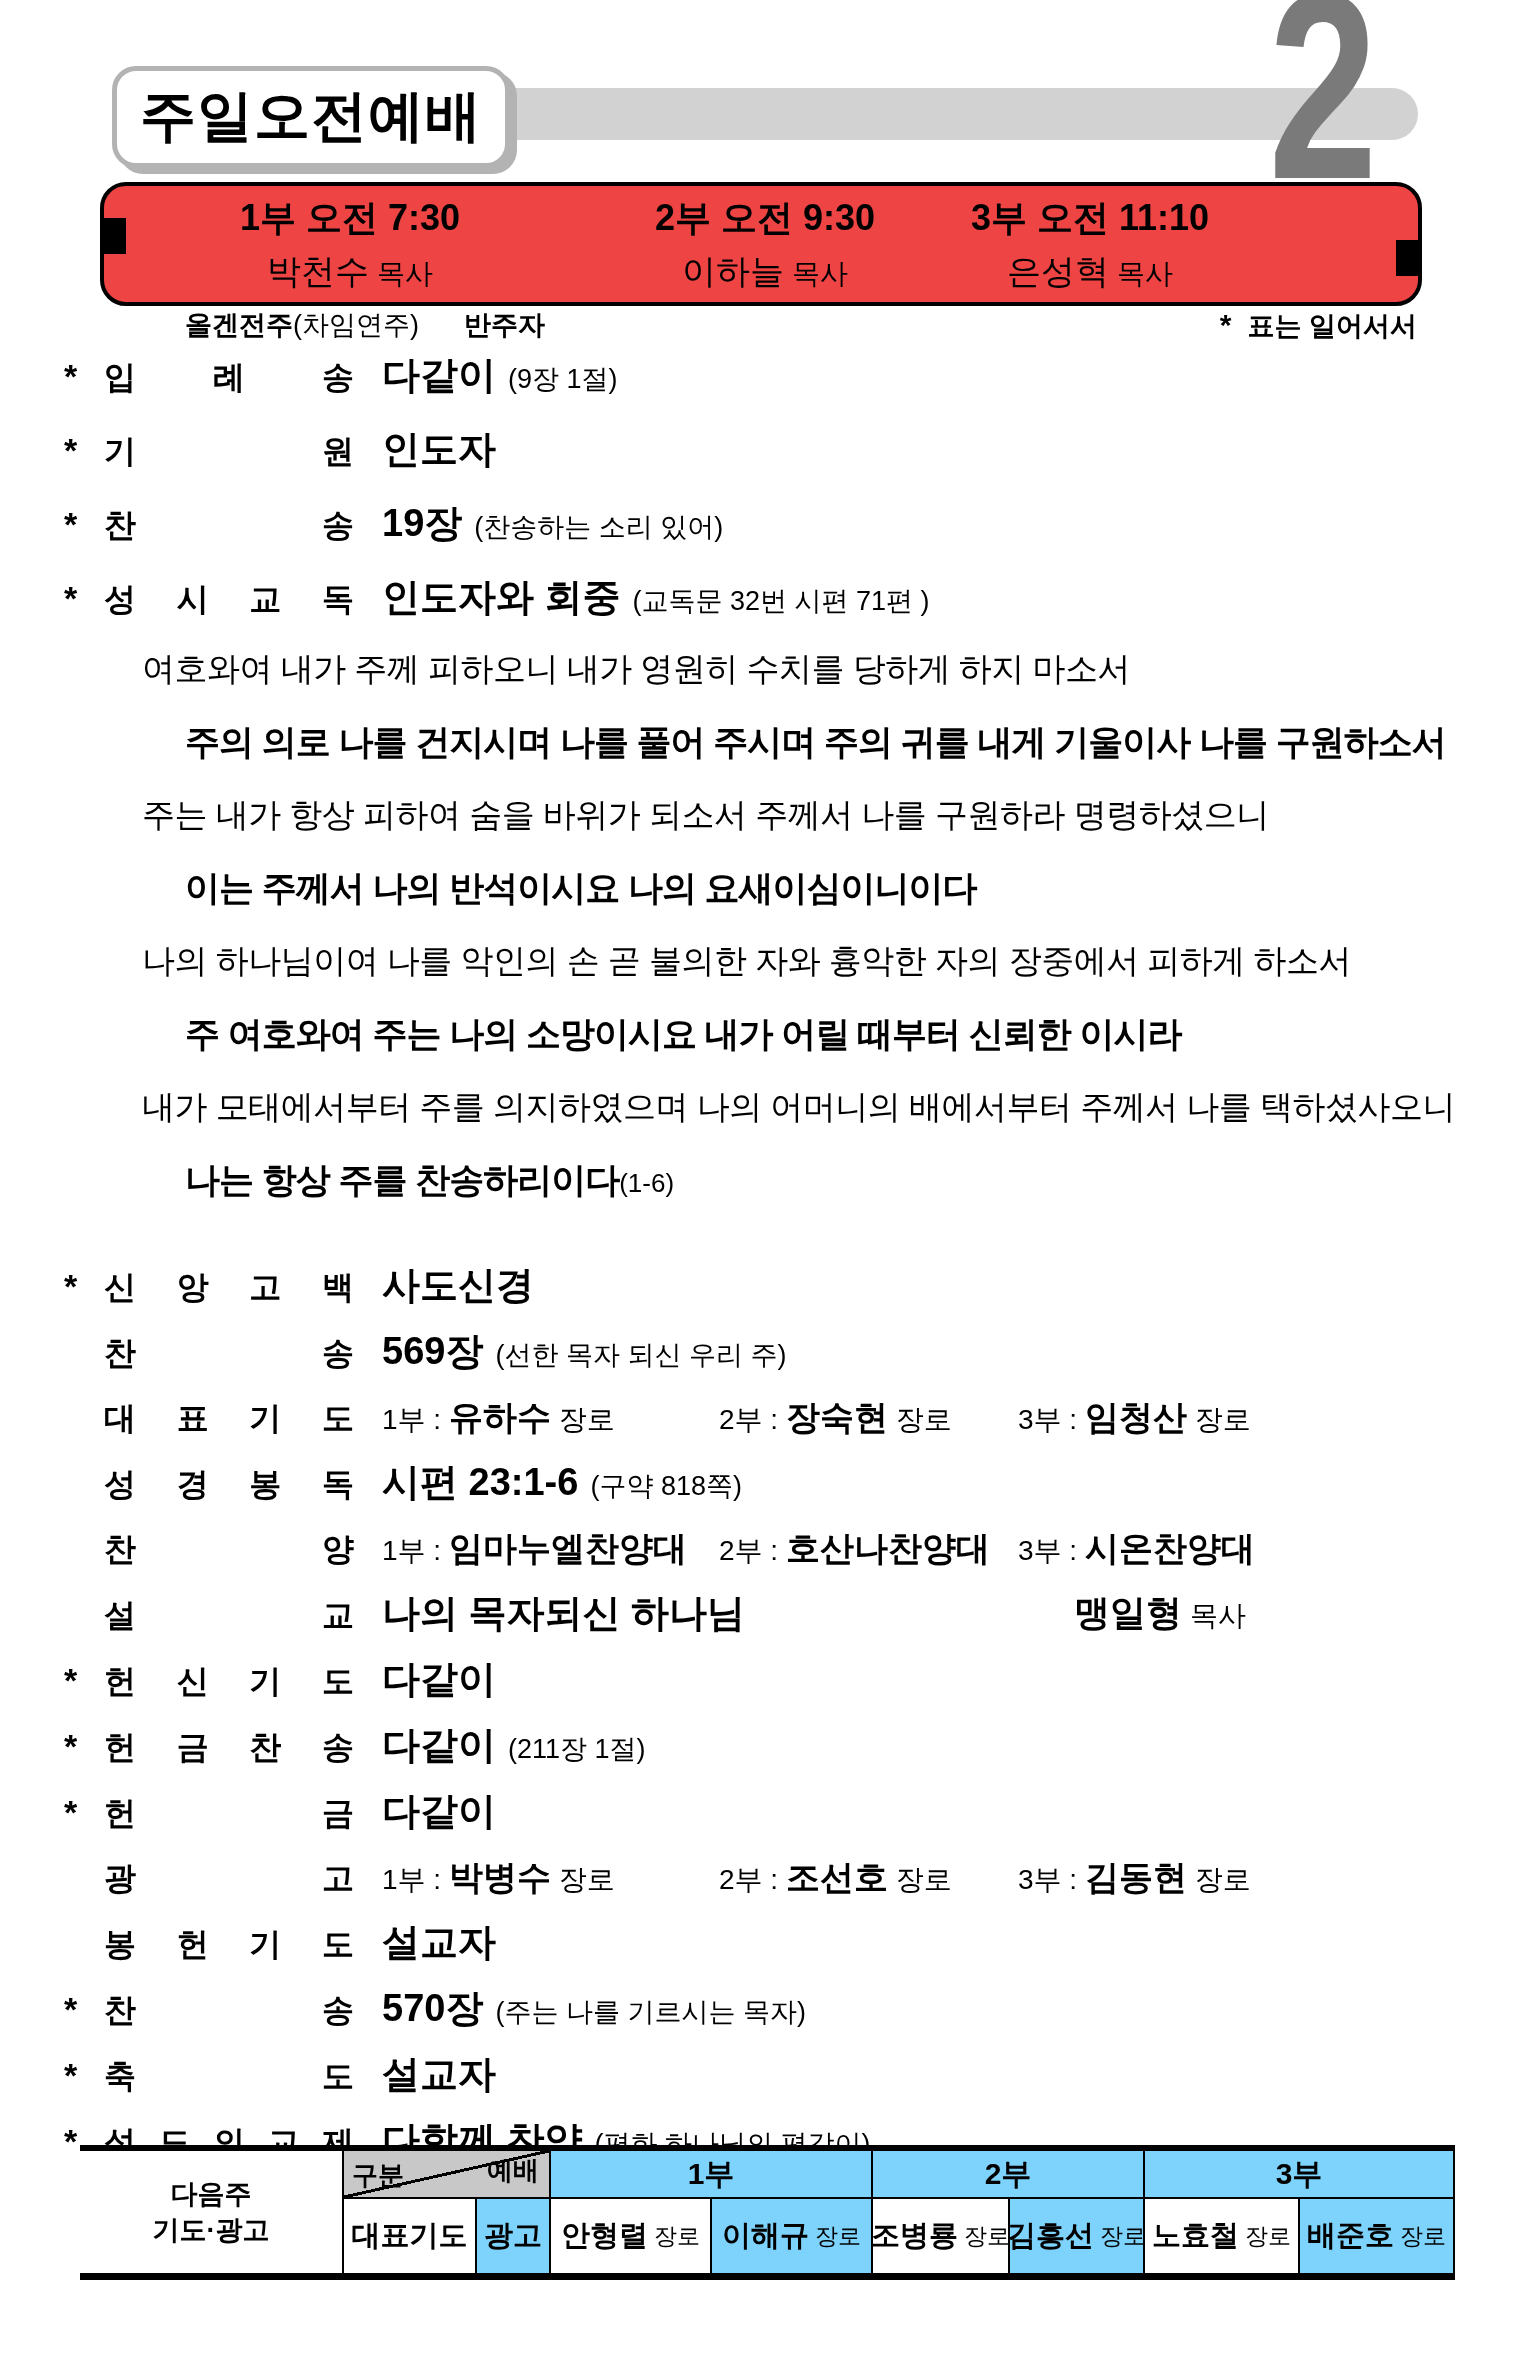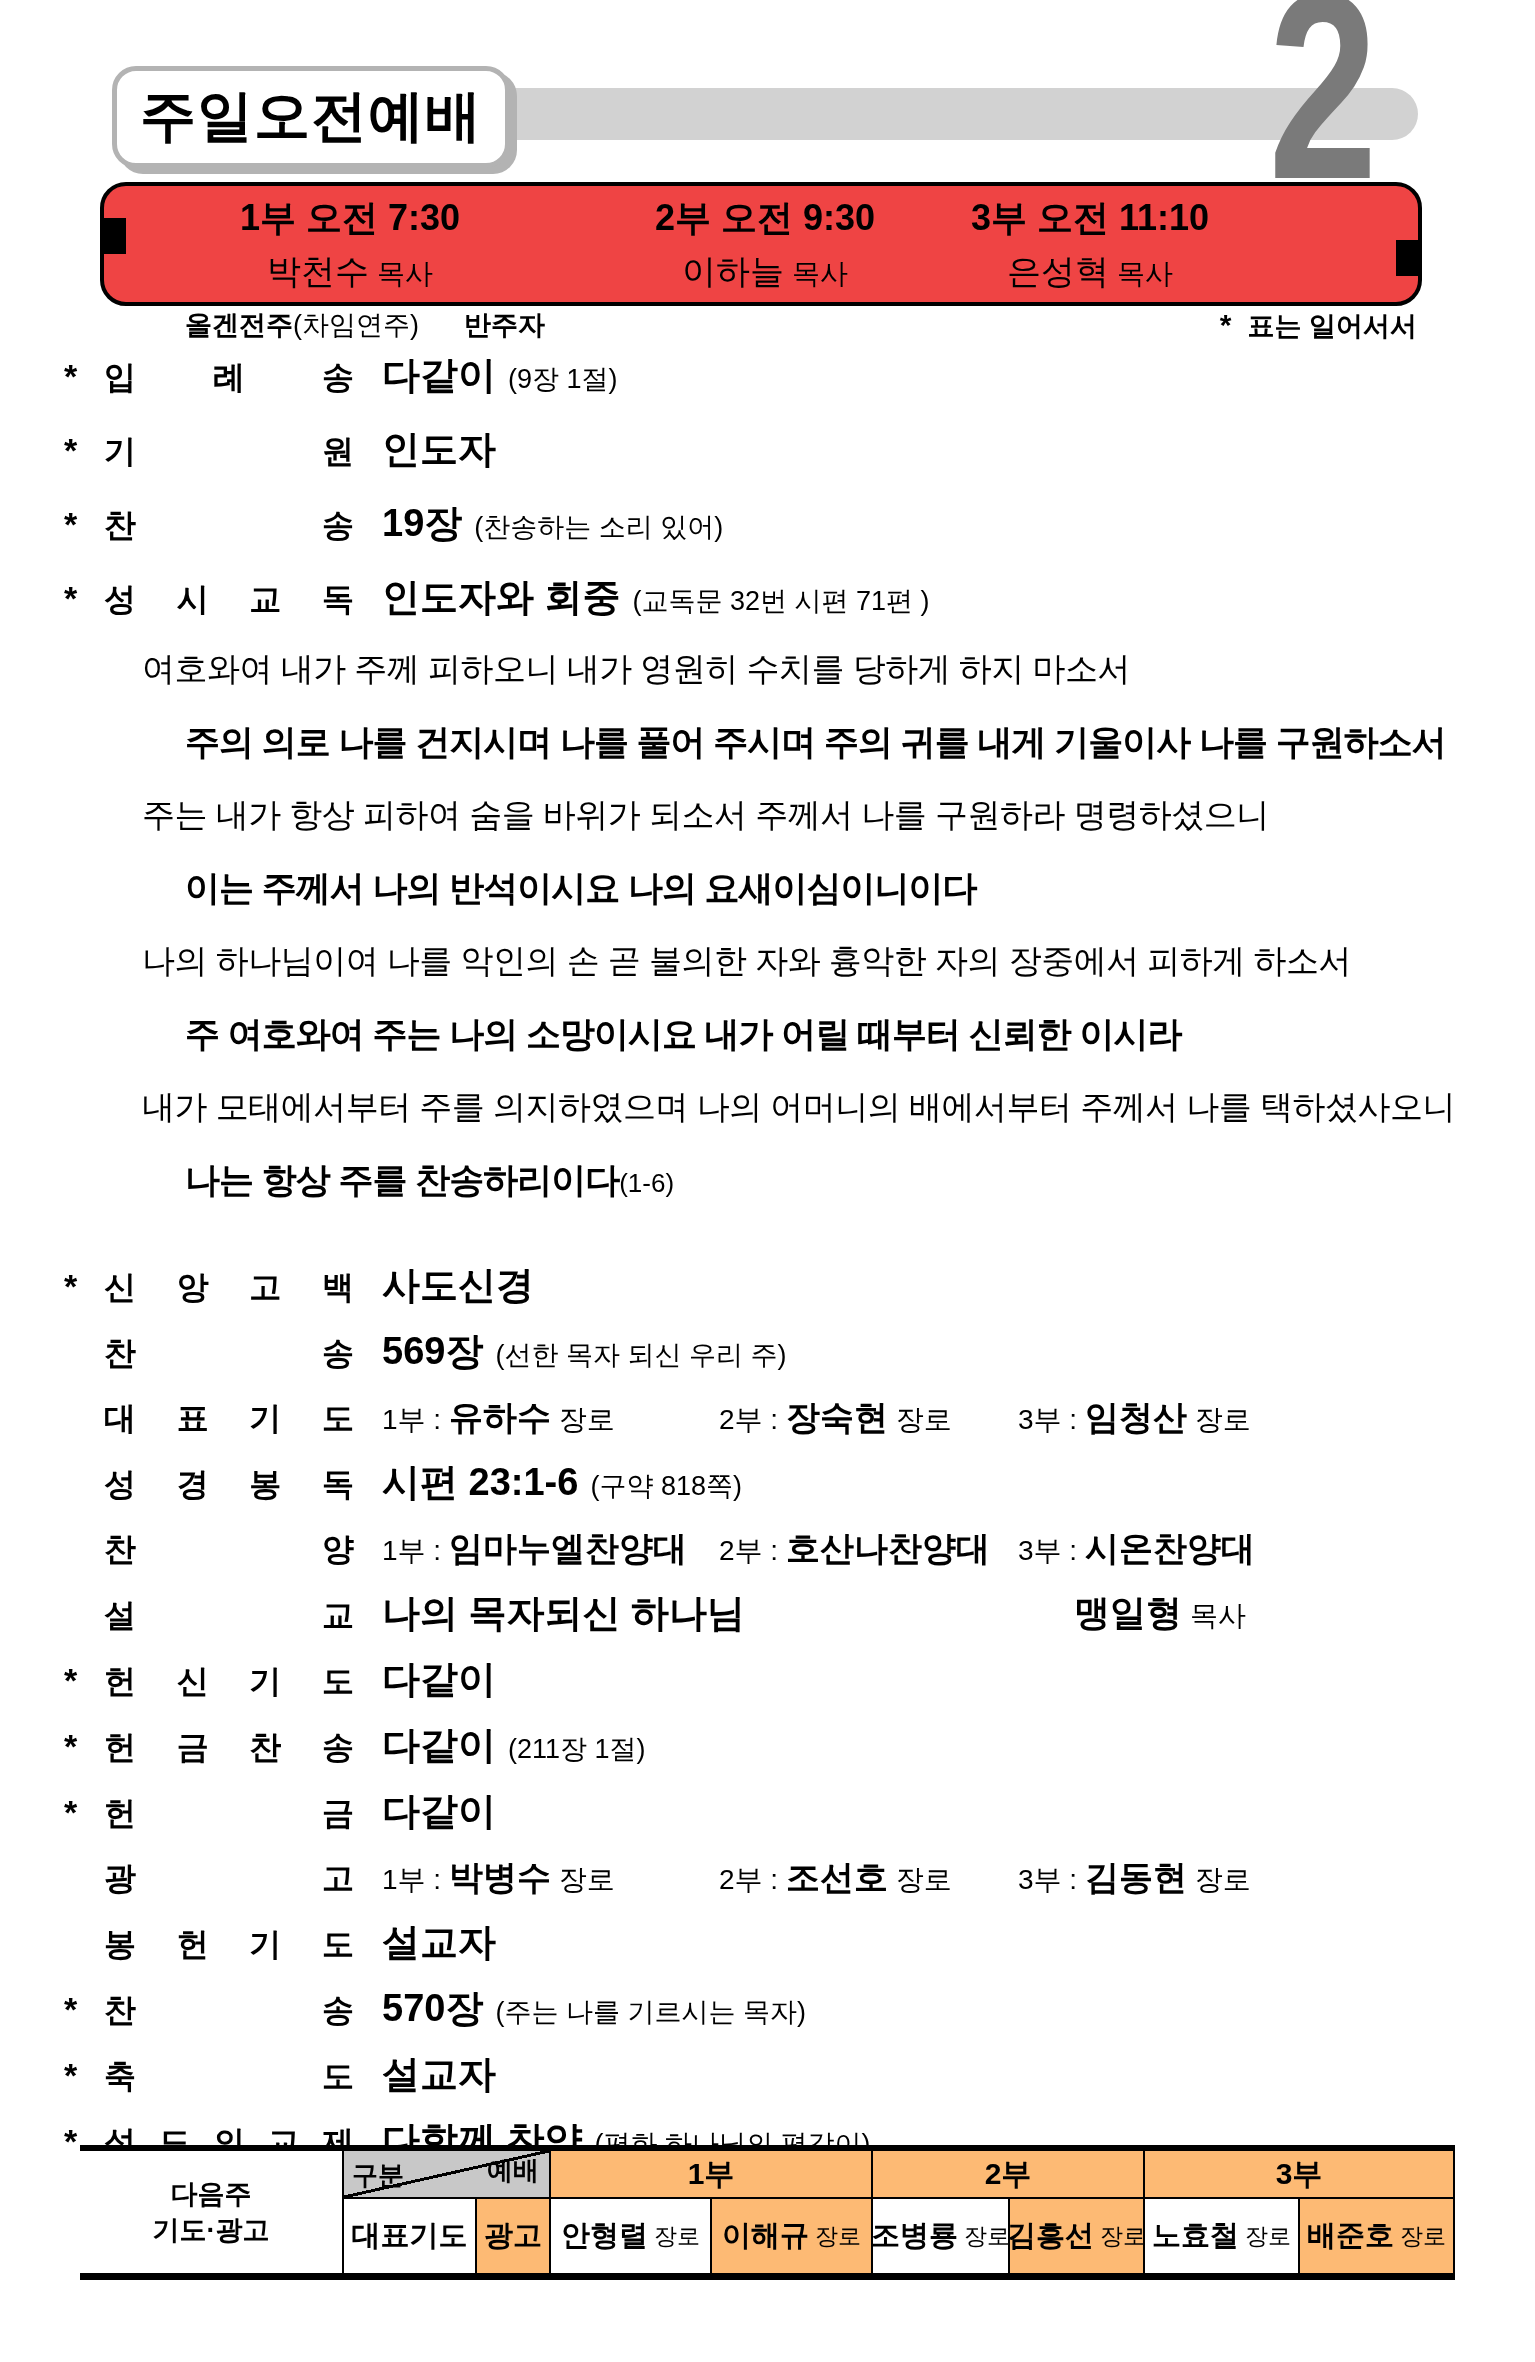--- a/index.html
+++ b/index.html
@@ -63,21 +63,21 @@
 
   
   .nextweek{position:absolute;left:80px;top:2145px;width:1375px;border-top:6px solid #000;
             border-bottom:7px solid #000;display:flex;background:#fff;}
   .nw-title{width:264px;display:flex;flex-direction:column;align-items:center;justify-content:center;
             font-size:27px;font-weight:bold;line-height:1.35;}
   .nw-grid{display:grid;grid-template-columns:133px 74px 161px 161px 137px 135px 155px 155px;
            grid-template-rows:48px 74px;border-right:2px solid #000;}
   .cell{border-left:2px solid #000;display:flex;align-items:center;justify-content:center;white-space:nowrap;}
   .hrow{border-bottom:2px solid #000;}
-  .gray{background:#fdba74;}
+  .gray{background:#7dd3fc;}
   .ghead{font-size:30px;font-weight:bold;}
   .span2{grid-column:span 2;}
   .diag{position:relative;background-color:#c8c8c8;
         background-image:linear-gradient(to bottom right,transparent calc(50% - 1.5px),
           #000 calc(50% - 1.5px),#000 calc(50% + 1.5px),transparent calc(50% + 1.5px));}
   .diag .top{position:absolute;top:2px;right:10px;font-size:26px;font-weight:bold;}
   .diag .bot{position:absolute;bottom:4px;left:8px;font-size:26px;font-weight:bold;}
   .rlab{font-size:29px;font-weight:bold;}
   .nm2{font-size:29px;font-weight:bold;}
   .tt2{font-size:23px;margin-left:6px;}

